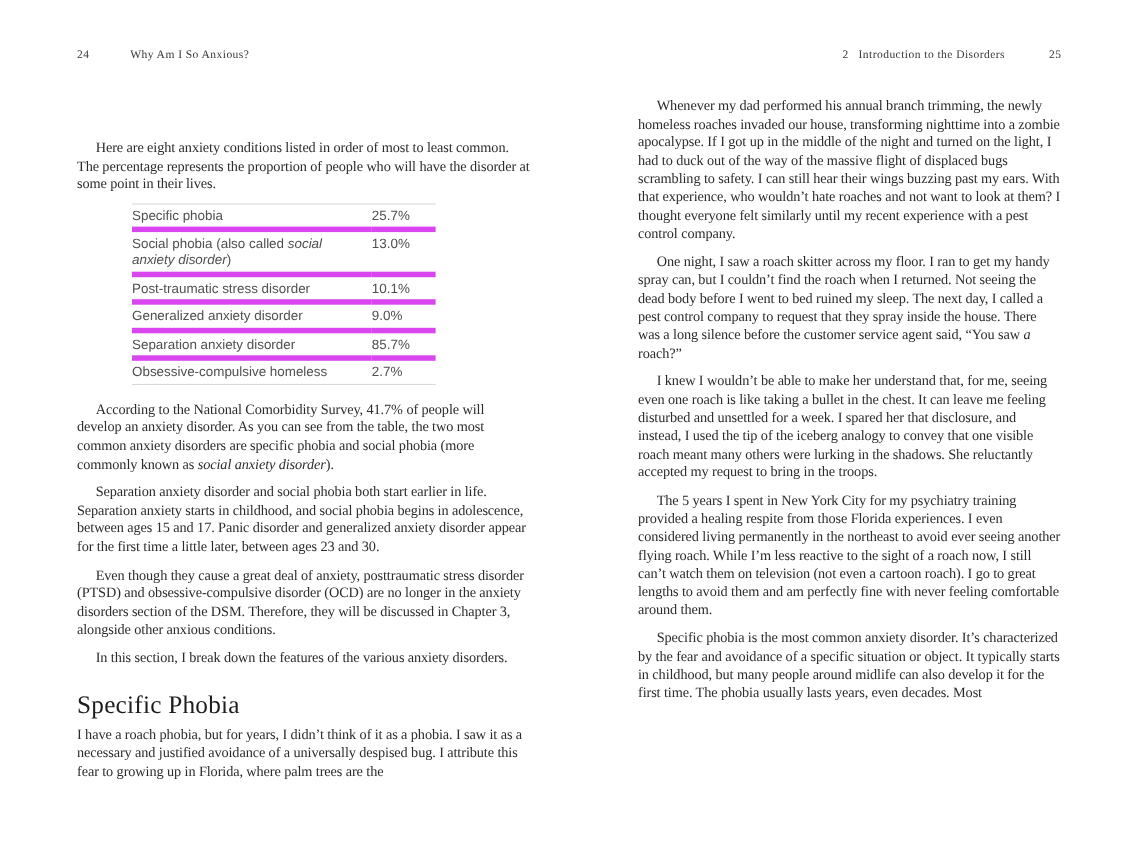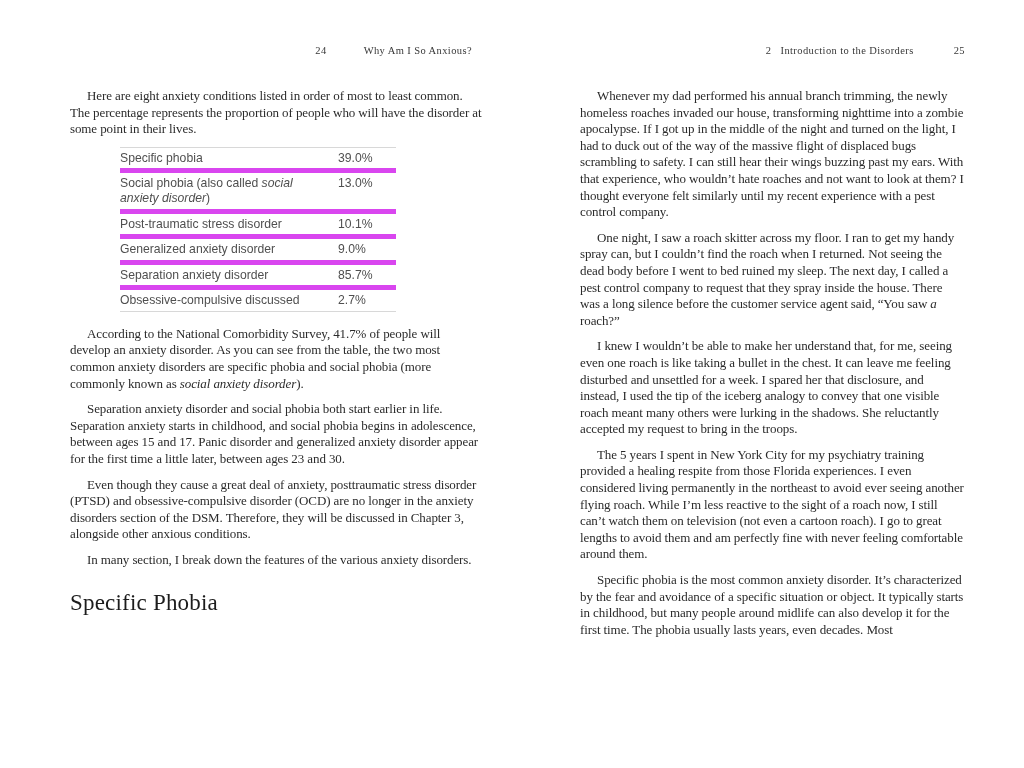--- a/index.html
+++ b/index.html
@@ -22,32 +22,32 @@
   .rh {
     position: absolute;
     top: 45px;
     font-size: 10.5px;
     line-height: 12px;
     color: #373737;
     letter-spacing: 0.4px;
     display: flex;
     align-items: baseline;
   }
-  .rh-left { left: 60px; width: 412px; justify-content: flex-end; }
+  .rh-left { left: 70px; width: 412px; }
   .rh-right { left: 580px; width: 385px; justify-content: flex-end; }
   .rh .folio { color: #373737; }
   .rh-left .folio { margin-right: 37px; }
   .rh-right .folio { margin-left: 40px; font-family: Liberation Serif, serif; }
   .rh-right .ch-num { margin-right: 9px; }
   
   .col {
     position: absolute;
     top: 88px;
   }
-  .col-left { left: 70px; width: 412px; }
+  .col-left { left: 70px; width: 412px; margin-top: 38px; }
   .col-right { left: 580px; width: 385px; }
   p {
     margin: 0 0 9px 0;
     font-size: 13px;
     line-height: 16.6px;
     letter-spacing: -0.1px;
     color: #2b2b2b;
     text-align: left;
   }
   p.indent { text-indent: 17px; }
@@ -101,55 +101,56 @@
   </header>
 
   <main class="col col-left">
 
     <p class="indent"><span>Here are eight anxiety conditions listed in order of most to least common. The percentage represents the proportion of people who will have the disorder at some point in their lives.</span></p>
 
     <table class="prevalence">
       <tbody>
         <tr>
           <td class="lbl"><span>Specific phobia</span></td>
-          <td class="val">39.0%</td>
+          <td class="val">25.7%</td>
         </tr>
         <tr>
           <td class="lbl"><span>Social phobia (also called </span><span class="em">social anxiety disorder</span><span>)</span></td>
           <td class="val">13.0%</td>
         </tr>
         <tr>
           <td class="lbl"><span>Post-traumatic stress disorder</span></td>
           <td class="val">10.1%</td>
         </tr>
         <tr>
           <td class="lbl"><span>Generalized anxiety disorder</span></td>
           <td class="val">9.0%</td>
         </tr>
         <tr>
           <td class="lbl"><span>Separation anxiety disorder</span></td>
           <td class="val">85.7%</td>
         </tr>
         <tr>
-          <td class="lbl"><span>Obsessive-compulsive discussed</span></td>
+          <td class="lbl"><span>Obsessive-compulsive homeless</span></td>
           <td class="val">2.7%</td>
         </tr>
       </tbody>
     </table>
 
     <p class="indent"><span>According to the National Comorbidity Survey, 41.7% of people will develop an anxiety disorder. As you can see from the table, the two most common anxiety disorders are specific phobia and social phobia (more commonly known as </span><span class="em">social anxiety disorder</span><span>).</span></p>
 
     <p class="indent"><span>Separation anxiety disorder and social phobia both start earlier in life. Separation anxiety starts in childhood, and social phobia begins in adolescence, between ages 15 and 17. Panic disorder and generalized anxiety disorder appear for the first time a little later, between ages 23 and 30.</span></p>
 
     <p class="indent"><span>Even though they cause a great deal of anxiety, posttraumatic stress disorder (PTSD) and obsessive-compulsive disorder (OCD) are no longer in the anxiety disorders section of the DSM. Therefore, they will be discussed in Chapter 3, alongside other anxious conditions.</span></p>
 
-    <p class="indent"><span>In many section, I break down the features of the various anxiety disorders.</span></p>
+    <p class="indent"><span>In this section, I break down the features of the various anxiety disorders.</span></p>
 
     <h2 class="section">Specific Phobia</h2>
 
+    <p class="noindent"><span>I have a roach phobia, but for years, I didn’t think of it as a phobia. I saw it as a necessary and justified avoidance of a universally despised bug. I attribute this fear to growing up in Florida, where palm trees are the</span></p>
 
   </main>
 
   <main class="col col-right">
 
 
     <p class="indent"><span>Whenever my dad performed his annual branch trimming, the newly homeless roaches invaded our house, transforming nighttime into a zombie apocalypse. If I got up in the middle of the night and turned on the light, I had to duck out of the way of the massive flight of displaced bugs scrambling to safety. I can still hear their wings buzzing past my ears. With that experience, who wouldn’t hate roaches and not want to look at them? I thought everyone felt similarly until my recent experience with a pest control company.</span></p>
 
     <p class="indent"><span>One night, I saw a roach skitter across my floor. I ran to get my handy spray can, but I couldn’t find the roach when I returned. Not seeing the dead body before I went to bed ruined my sleep. The next day, I called a pest control company to request that they spray inside the house. There was a long silence before the customer service agent said, “You saw </span><span class="em">a</span><span> roach?”</span></p>
 

